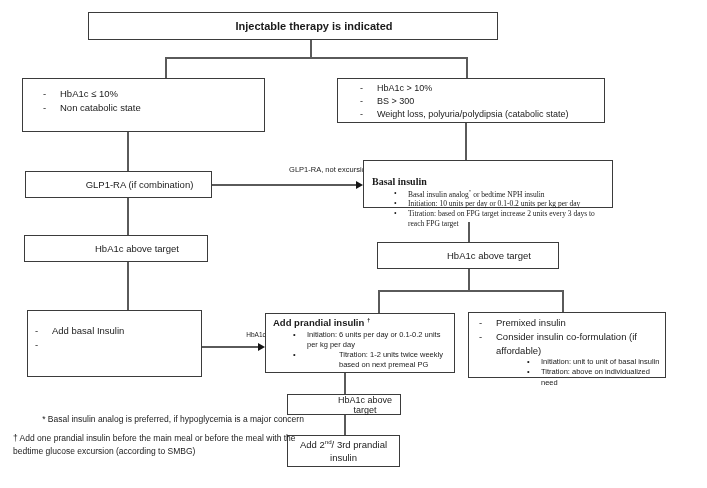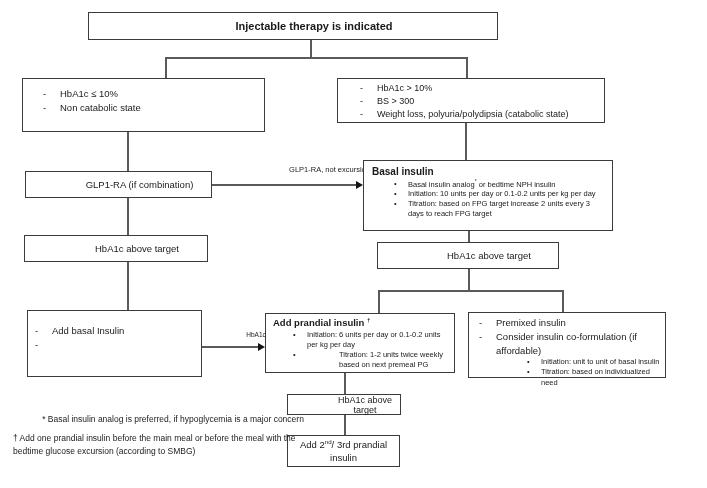--- a/index.html
+++ b/index.html
@@ -94,21 +94,21 @@
     <div class="dash-row">
       <span class="dash">-</span>
       <span class="btxt">Weight loss, polyuria/polydipsia (catabolic state)</span>
     </div>
   </div>
 
   <div class="box center" style="left:25px; top:171px; width:187px; height:27px; font-size:9.5px;">
     <span>GLP1-RA (if combination)</span>
   </div>
 
-  <div class="box" style="left:363px; top:160px; width:250px; height:71px; padding:4px 4px 0 8px;">
+  <div class="box" style="left:363px; top:160px; width:250px; height:48px; padding:14px 4px 0 8px;font-family:Liberation Serif, serif;">
     <div style="font-size:10px; font-weight:bold; line-height:1.35;">Basal insulin</div>
     <div class="bullet-row" style="font-size:7.5px; margin-left:22px;">
       <span class="bullet">•</span>
       <span class="btxt"><span>Basal insulin analog</span><sup>*</sup><span> or bedtime NPH insulin</span></span>
     </div>
     <div class="bullet-row" style="font-size:7.5px; margin-left:22px;">
       <span class="bullet">•</span>
       <span class="btxt">Initiation: 10 units per day or 0.1-0.2 units per kg per day</span>
     </div>
     <div class="bullet-row" style="font-size:7.5px; margin-left:22px;">
@@ -155,21 +155,21 @@
     <div class="dash-row">
       <span class="dash">-</span>
       <span class="btxt">Consider insulin co-formulation (if affordable)</span>
     </div>
     <div class="bullet-row" style="font-size:7.5px; margin-left:48px;">
       <span class="bullet">•</span>
       <span class="btxt">Initiation: unit to unit of basal insulin</span>
     </div>
     <div class="bullet-row" style="font-size:7.5px; margin-left:48px;">
       <span class="bullet">•</span>
-      <span class="btxt">Titration: based on individualized need</span>
+      <span class="btxt">Titration: above on individualized need</span>
     </div>
   </div>
 
   <div class="box center" style="left:287px; top:394px; width:114px; height:21px; font-size:9px;">
     <span>HbA1c above target</span>
   </div>
 
   <div class="box center" style="left:287px; top:435px; width:113px; height:32px; font-size:9.5px; line-height:1.35; padding:0 6px;">
     <span><span>Add 2</span><sup>nd</sup><span>/ 3rd prandial insulin</span></span>
   </div>

